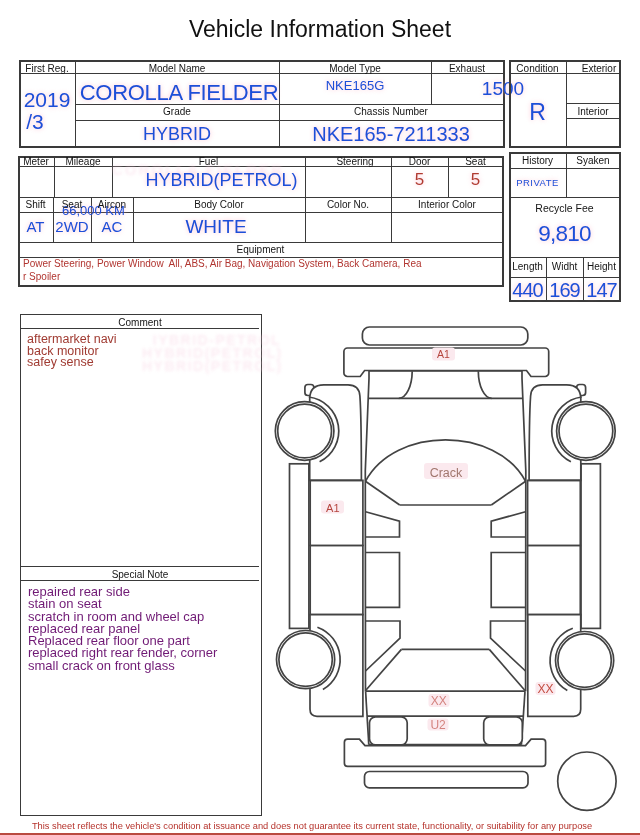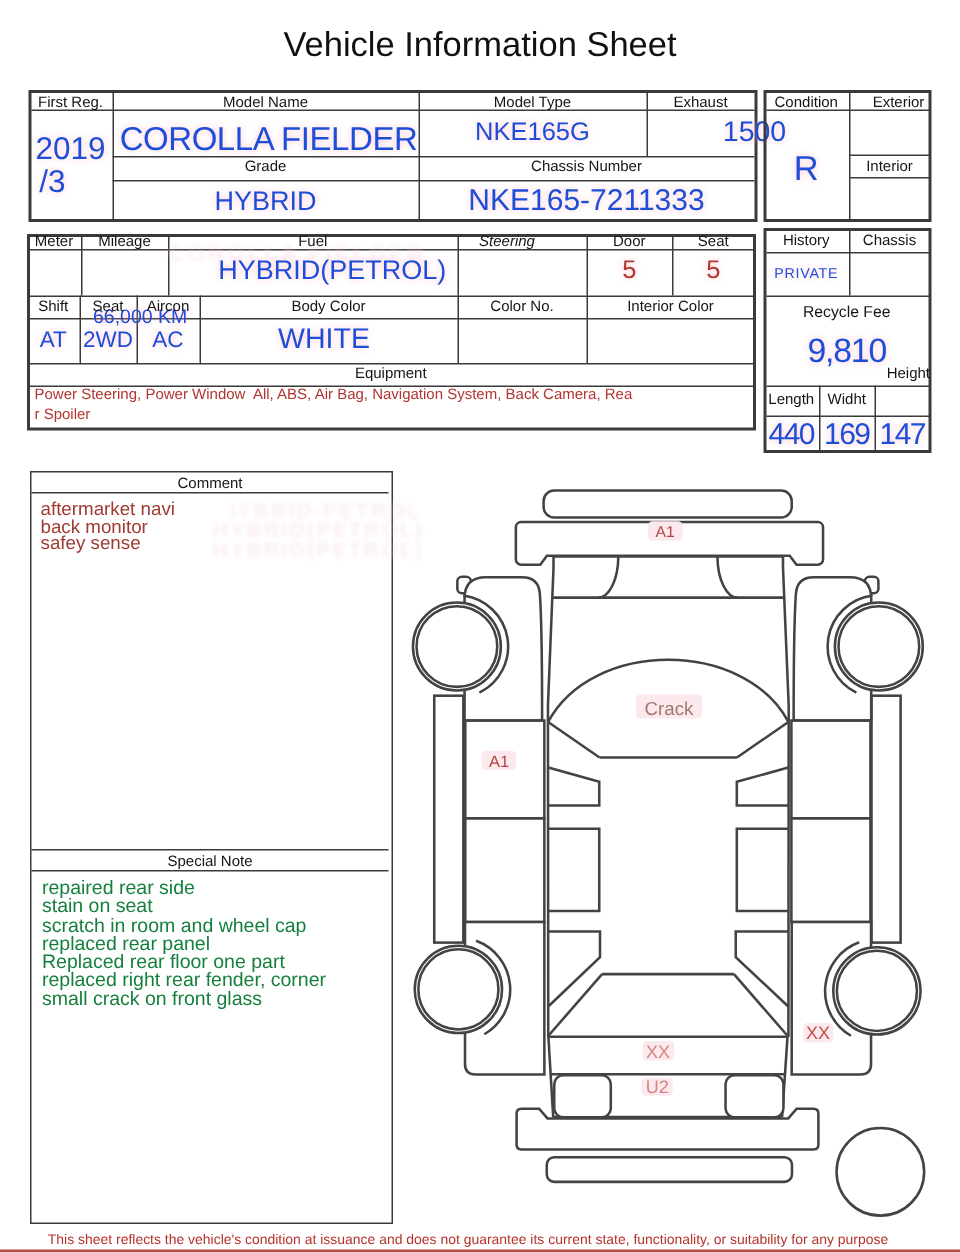--- a/index.html
+++ b/index.html
@@ -30,21 +30,21 @@
 
 <div class="lbl" style="left:279px;top:63px;width:152px;">Model Type</div>
 
 <div class="lbl" style="left:431px;top:63px;width:72px;">Exhaust</div>
 
 <div class="val" style="left:19px;top:88px;width:56px;font-size:21px;">2019</div>
 <div class="val" style="left:7px;top:110px;width:56px;font-size:21px;">/3</div>
 
 <div class="val" style="left:77px;top:80px;width:204px;font-size:22px;letter-spacing:-0.3px;">COROLLA FIELDER</div>
 
-<div class="val" style="left:279px;top:78px;width:152px;font-size:17px;">NKE165G</div>
+<div class="val" style="left:279px;top:78px;width:152px;font-size:13px;">NKE165G</div>
 
 <div class="val" style="left:431px;top:78px;width:72px;font-size:19px;padding-left:36px;">1500</div>
 
 <div class="lbl" style="left:75px;top:106px;width:204px;">Grade</div>
 
 <div class="lbl" style="left:279px;top:106px;width:224px;">Chassis Number</div>
 
 <div class="val" style="left:75px;top:124px;width:204px;font-size:18px;">HYBRID</div>
 
 <div class="val" style="left:279px;top:123px;width:224px;font-size:20px;">NKE165-7211333</div>
@@ -81,21 +81,21 @@
 <div class="vl" style="left:391px;top:197px;height:45px;"></div>
 
 <div class="ghost" style="left:112px;top:161px;font-size:15px;letter-spacing:2px;filter:blur(1.4px);opacity:0.38;">COROLLA FIELDER</div>
 
 <div class="lbl" style="left:18px;top:156px;width:36px;">Meter</div>
 
 <div class="lbl" style="left:54px;top:156px;width:58px;">Mileage</div>
 
 <div class="lbl" style="left:112px;top:156px;width:193px;">Fuel</div>
 
-<div class="lbl" style="left:295px;top:156px;width:86px;font-style:italic;">Steering</div>
+<div class="lbl" style="left:312px;top:156px;width:86px;">Steering</div>
 
 <div class="lbl" style="left:391px;top:156px;width:57px;">Door</div>
 
 <div class="lbl" style="left:448px;top:156px;width:55px;">Seat</div>
 
 <div class="val" style="left:62px;top:174px;width:58px;font-size:13px;white-space:nowrap;margin-top:29px;">66,000&nbsp;KM</div>
 
 <div class="val" style="left:125px;top:170px;width:193px;font-size:18px;">HYBRID(PETROL)</div>
 
 <div class="val" style="left:391px;top:170px;width:57px;font-size:17px;color:#b03a30;">5</div>
@@ -130,54 +130,54 @@
 <div class="hl" style="left:511px;top:168px;width:109px;"></div>
 <div class="hl" style="left:511px;top:197px;width:109px;"></div>
 <div class="hl" style="left:511px;top:257px;width:109px;"></div>
 <div class="hl" style="left:511px;top:277px;width:109px;"></div>
 <div class="vl" style="left:566px;top:154px;height:43px;"></div>
 <div class="vl" style="left:546px;top:257px;height:44px;"></div>
 <div class="vl" style="left:583px;top:257px;height:44px;"></div>
 
 <div class="lbl" style="left:509px;top:155px;width:57px;">History</div>
 
-<div class="lbl" style="left:566px;top:155px;width:54px;">Chassis</div>
+<div class="lbl" style="left:566px;top:155px;width:54px;">Syaken</div>
 
 <div class="val" style="left:509px;top:177px;width:57px;font-size:9.5px;letter-spacing:0.5px;">PRIVATE</div>
 
 <div class="lbl" style="left:509px;top:202px;width:111px;font-size:10.5px;">Recycle Fee</div>
 
 <div class="val" style="left:509px;top:221px;width:111px;font-size:22.5px;letter-spacing:-0.8px;">9,810</div>
 
 <div class="lbl" style="left:509px;top:261px;width:37px;">Length</div>
 
 <div class="lbl" style="left:546px;top:261px;width:37px;">Widht</div>
 
-<div class="lbl" style="left:583px;top:244px;width:37px;text-align:right;">Height</div>
+<div class="lbl" style="left:583px;top:261px;width:37px;">Height</div>
 
 <div class="val" style="left:509px;top:279px;width:37px;font-size:20px;letter-spacing:-1px;">440</div>
 
 <div class="val" style="left:546px;top:279px;width:37px;font-size:20px;letter-spacing:-1px;">169</div>
 
 <div class="val" style="left:583px;top:279px;width:37px;font-size:20px;letter-spacing:-1px;">147</div>
 
 <div class="c" id="t5" style="left:20px;top:314px;width:242px;height:502px;border:1.5px solid #3a3a3a;"></div>
 <div class="hl" style="left:21px;top:328px;width:238px;"></div>
 <div class="hl" style="left:21px;top:566px;width:238px;"></div>
 <div class="hl" style="left:21px;top:580px;width:238px;"></div>
 
 <div class="lbl" style="left:20px;top:317px;width:240px;">Comment</div>
 
 <div class="ghost" style="left:142px;top:334px;font-size:14px;line-height:13px;letter-spacing:1.5px;filter:blur(1.5px);opacity:0.4;">&nbsp;&nbsp;IYBRID-PETROL<br>HYBRID(PETROL)<br>HYBRID(PETROL)</div>
 
 <div class="c" style="left:27px;top:334px;width:232px;font-size:12.5px;line-height:11.7px;color:#a03b32;">aftermarket navi<br>back monitor<br>safey sense</div>
 
 <div class="lbl" style="left:20px;top:569px;width:240px;">Special Note</div>
 
-<div class="c" style="left:28px;top:586px;width:235px;font-size:13px;line-height:12.3px;color:#15803d;">repaired rear side<br>stain on seat<br>scratch in room and wheel cap<br>replaced rear panel<br>Replaced rear floor one part<br>replaced right rear fender, corner<br>small crack on front glass</div>
+<div class="c" style="left:28px;top:586px;width:235px;font-size:13px;line-height:12.3px;color:#701a75;">repaired rear side<br>stain on seat<br>scratch in room and wheel cap<br>replaced rear panel<br>Replaced rear floor one part<br>replaced right rear fender, corner<br>small crack on front glass</div>
 
 <div class="c" style="left:-8px;top:821px;width:640px;text-align:center;font-size:9.3px;color:#b5322b;">This sheet reflects the vehicle's condition at issuance and does not guarantee its current state, functionality, or suitability for any purpose</div>
 
 <div class="c" style="left:0px;top:833px;width:640px;height:2px;background:#b94a40;"></div>
 
 <svg class="c" id="car" style="left:270px;top:315px;" width="370" height="505" viewBox="270 315 370 505" fill="none" stroke="#434343" stroke-width="1.7">
 
 <rect x="362.4" y="327" width="165.4" height="18" rx="7"></rect>
 
 <path d="M343.9,351.5 A3.5,3.5 0 0 1 347.4,348 L545.2,348 A3.5,3.5 0 0 1 548.7,351.5 L548.7,373 A3.5,3.5 0 0 1 545.2,376.5 L531,376.5 L526.5,370.5 L364.6,370.5 L360.2,376.5 L347.4,376.5 A3.5,3.5 0 0 1 343.9,373 Z" fill="#fff"></path>

